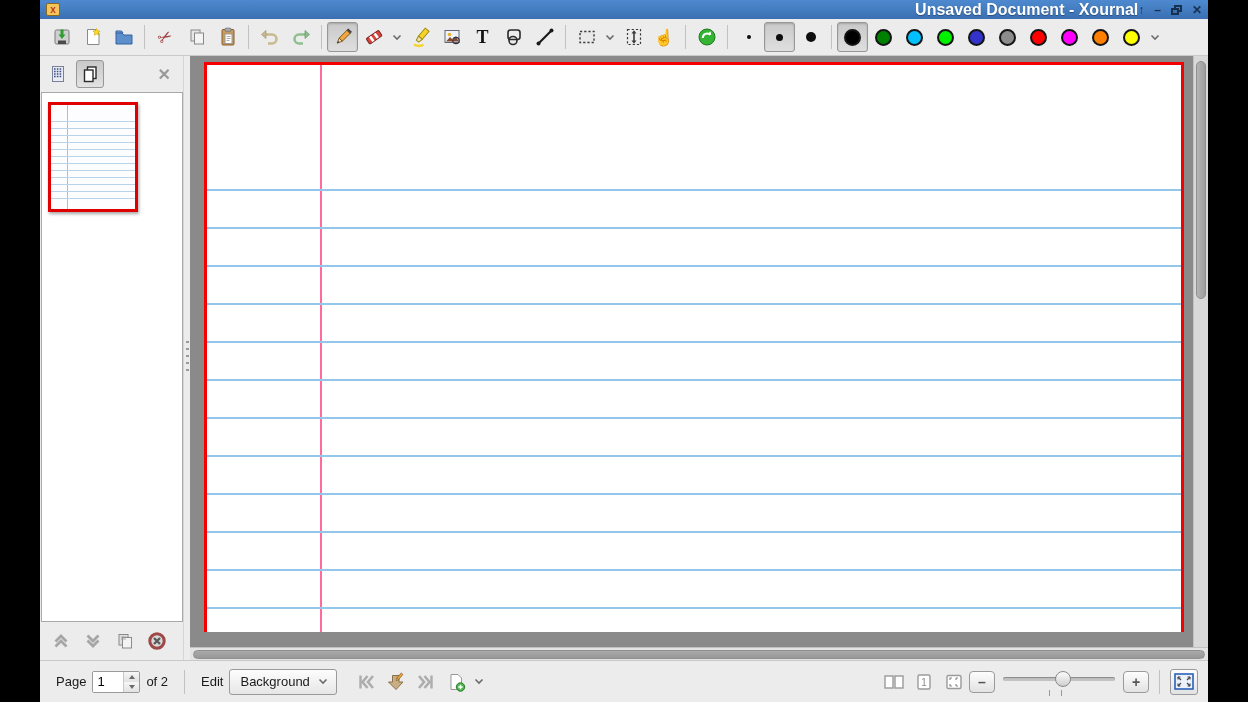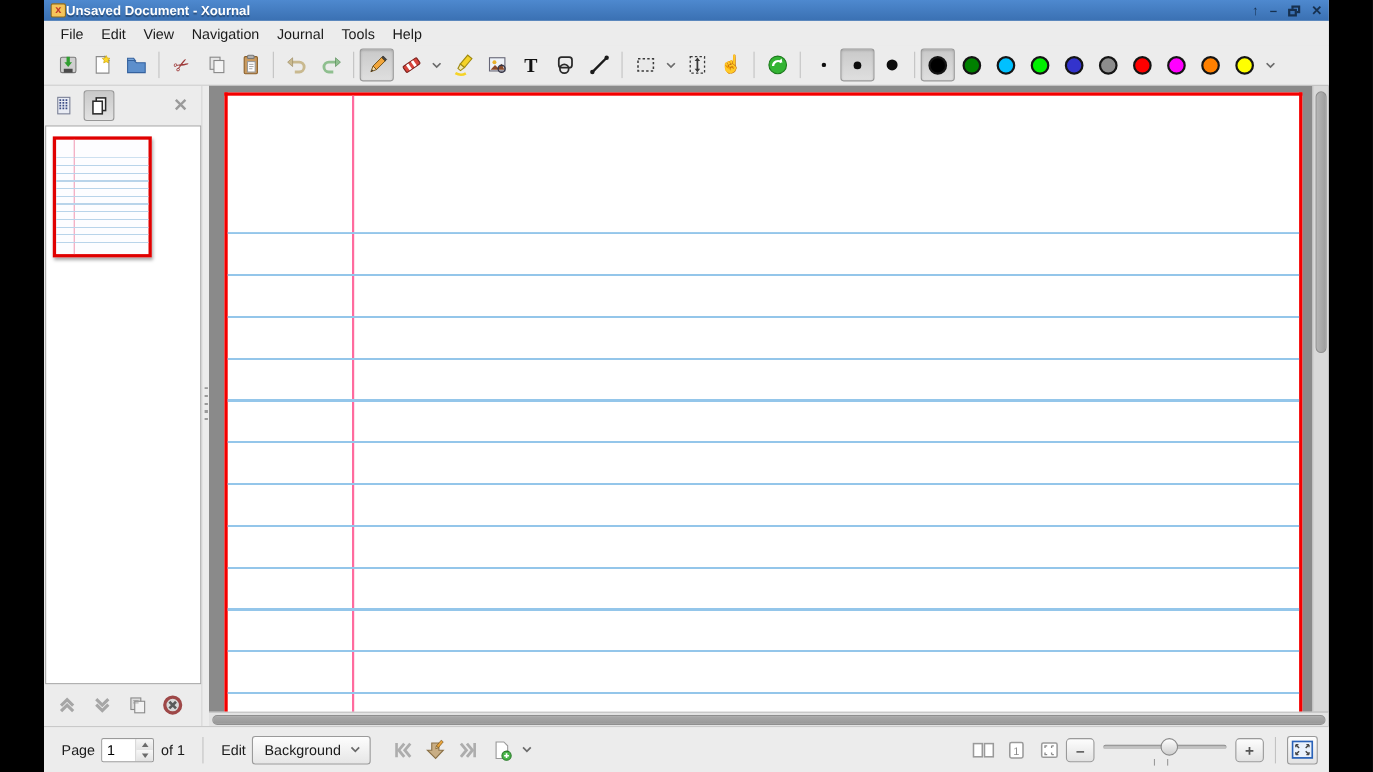--- a/index.html
+++ b/index.html
@@ -7,21 +7,21 @@
               font-family:"Liberation Sans", sans-serif; }
   .window { position:absolute; left:40px; top:0; width:1168px; height:702px;
             background:#ececec; display:flex; flex-direction:column; }
 
   
   .titlebar { height:19px; background:linear-gradient(#4e89cf,#3a70b2);
               display:flex; align-items:center; padding:0 6px; flex:0 0 auto; }
   .app-icon { width:14px; height:13px; background:#f5c55a; border:1px solid #8a6a20;
               border-radius:2px; display:flex; align-items:center; justify-content:center;
               font-size:10px; font-weight:bold; color:#c0392b; line-height:1; }
-  .title-text { flex:1; text-align:left; color:#fff; font-size:12px; font-weight:bold;
+  .title-text { flex:1; text-align:right; color:#fff; font-size:16px; font-weight:bold;
                 text-shadow:0 1px 1px rgba(0,0,0,.35); }
   .win-controls { display:flex; gap:10px; align-items:center; color:#16304f;
                   font-size:12px; font-weight:bold; }
   .win-controls span { cursor:default; line-height:1; }
   .max-glyph { position:relative; width:11px; height:10px; display:inline-block; }
   .max-glyph i { position:absolute; border:2px solid #16304f; width:8px; height:7px; }
   .max-glyph i:first-child { left:3px; top:0; }
   .max-glyph i:last-child  { left:0; top:3px; background:#3a70b2; }
 
   
@@ -128,29 +128,20 @@
       <span>↑</span>
       <span>–</span>
       <span class="max-glyph">
           <i></i>
           <i></i>
         </span>
       <span>✕</span>
     </span>
   </div>
 
-  <div class="menubar">
-    <span class="mi">File</span>
-    <span class="mi">Edit</span>
-    <span class="mi">View</span>
-    <span class="mi">Navigation</span>
-    <span class="mi">Journal</span>
-    <span class="mi">Tools</span>
-    <span class="mi">Help</span>
-  </div>
 
   <div class="toolbar">
 
     <div class="tbtn">
       <svg width="22" height="22" viewBox="0 0 22 22">
         <rect x="4" y="4" width="14" height="14" rx="1.5" fill="#cfcfcf" stroke="#7a7a7a"></rect>
         <rect x="7" y="14.5" width="8" height="3.5" fill="#4a4a4a"></rect>
         <path d="M11 3.5 v6" stroke="#2f9e2f" stroke-width="3"></path>
         <path d="M7.5 8.5 L11 13 L14.5 8.5 Z" fill="#2f9e2f"></path>
       </svg>
@@ -431,21 +422,21 @@
       <input value="1" style="">
       <div class="spin-arrows">
         <div>
             <span class="tri-up"></span>
           </div>
         <div>
             <span class="tri-down"></span>
           </div>
       </div>
     </div>
-    <span class="sb-label">of 1</span>
+    <span class="sb-label">of 2</span>
     <div class="sbsep"></div>
     <span class="sb-label">Edit</span>
     <div class="dropdown">
       <span>Background</span>
       <svg width="10" height="7" viewBox="0 0 10 7">
         <path d="M1.5 1.5 L5 5 L8.5 1.5" stroke="#6b6b6b" stroke-width="1.6" fill="none"></path>
       </svg>
     </div>
 
     <div style="width:14px"></div>

